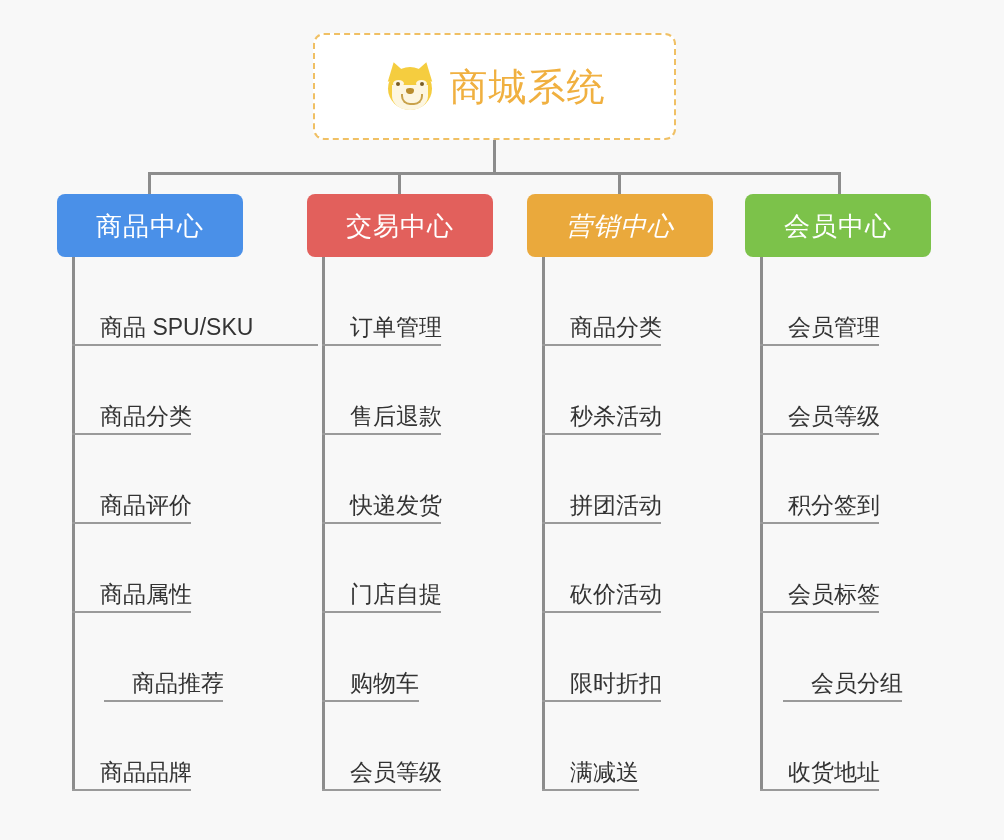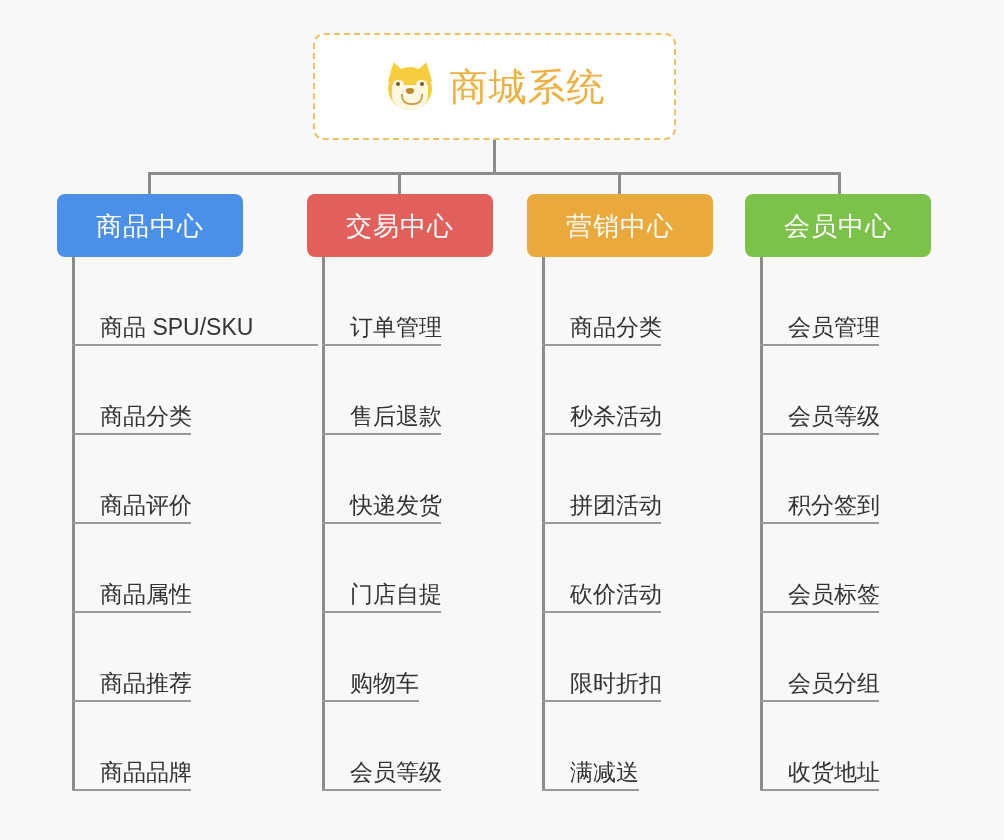--- a/index.html
+++ b/index.html
@@ -213,21 +213,21 @@
         <div class="leaf" style="top: 89px;">
           <div class="leaf-inner" style="width: 85px;"><span class="leaf-label">商品分类</span></div>
         </div>
         <div class="leaf" style="top: 178px;">
           <div class="leaf-inner" style="width: 85px;"><span class="leaf-label">商品评价</span></div>
         </div>
         <div class="leaf" style="top: 267px;">
           <div class="leaf-inner" style="width: 85px;"><span class="leaf-label">商品属性</span></div>
         </div>
         <div class="leaf" style="top: 356px;">
-          <div class="leaf-inner" style="width: 85px;"><span class="leaf-label">商品推荐</span></div>
+          <div class="leaf-inner" style="width: 85px; margin-left: 32px;"><span class="leaf-label">商品推荐</span></div>
         </div>
         <div class="leaf" style="top: 445px;">
           <div class="leaf-inner" style="width: 85px;"><span class="leaf-label">商品品牌</span></div>
         </div>
       </div>
     </div>
     <div class="column" style="left: 307px;">
       <div class="cat-header" style="background: rgb(226, 96, 92);">
         <div class="cat-header-label">交易中心</div>
       </div>
@@ -247,21 +247,21 @@
         </div>
         <div class="leaf" style="top: 356px;">
           <div class="leaf-inner" style="width: 63px;"><span class="leaf-label">购物车</span></div>
         </div>
         <div class="leaf" style="top: 445px;">
           <div class="leaf-inner" style="width: 85px;"><span class="leaf-label">会员等级</span></div>
         </div>
       </div>
     </div>
     <div class="column" style="left: 527px;">
-      <div class="cat-header" style="background: rgb(234, 169, 60);">
+      <div class="cat-header" style="background: rgb(234, 169, 60); font-style: italic;">
         <div class="cat-header-label">营销中心</div>
       </div>
       <div class="col-trunk" style="background: rgb(140, 140, 140); height: 534px;"></div>
       <div class="leaves">
         <div class="leaf" style="top: 0px;">
           <div class="leaf-inner" style="width: 85px;"><span class="leaf-label">商品分类</span></div>
         </div>
         <div class="leaf" style="top: 89px;">
           <div class="leaf-inner" style="width: 85px;"><span class="leaf-label">秒杀活动</span></div>
         </div>
@@ -291,20 +291,20 @@
         <div class="leaf" style="top: 89px;">
           <div class="leaf-inner" style="width: 85px;"><span class="leaf-label">会员等级</span></div>
         </div>
         <div class="leaf" style="top: 178px;">
           <div class="leaf-inner" style="width: 85px;"><span class="leaf-label">积分签到</span></div>
         </div>
         <div class="leaf" style="top: 267px;">
           <div class="leaf-inner" style="width: 85px;"><span class="leaf-label">会员标签</span></div>
         </div>
         <div class="leaf" style="top: 356px;">
-          <div class="leaf-inner" style="width: 85px;"><span class="leaf-label">会员分组</span></div>
+          <div class="leaf-inner" style="width: 85px; margin-left: 23px;"><span class="leaf-label">会员分组</span></div>
         </div>
         <div class="leaf" style="top: 445px;">
           <div class="leaf-inner" style="width: 85px;"><span class="leaf-label">收货地址</span></div>
         </div>
       </div>
     </div>
   </div>
 
 </body></html>

